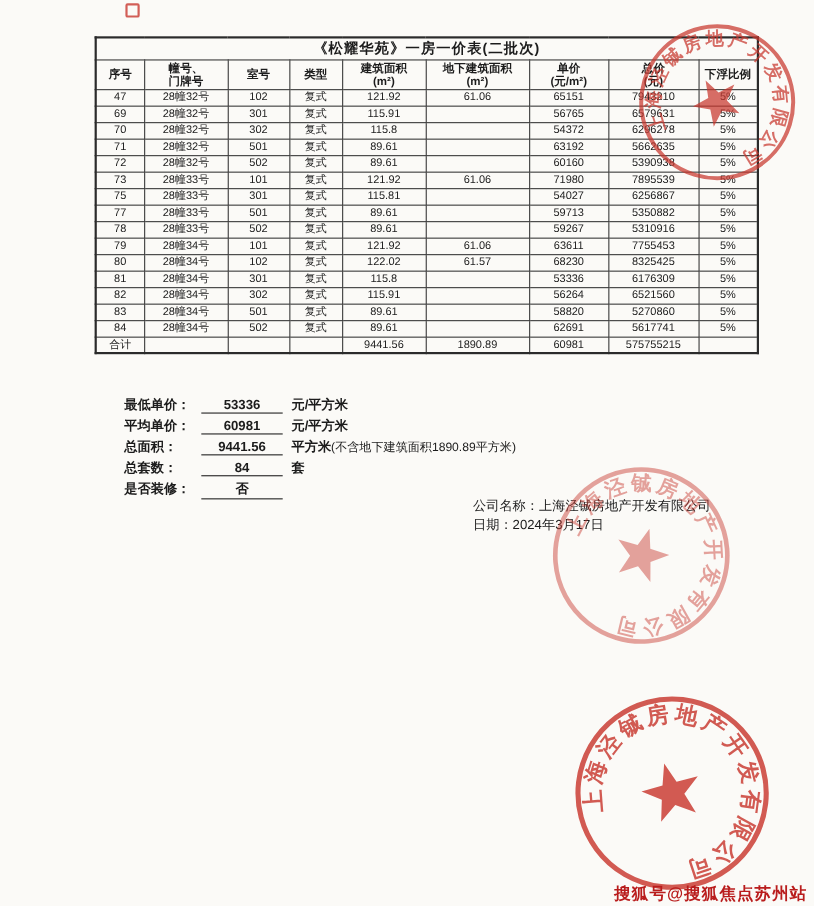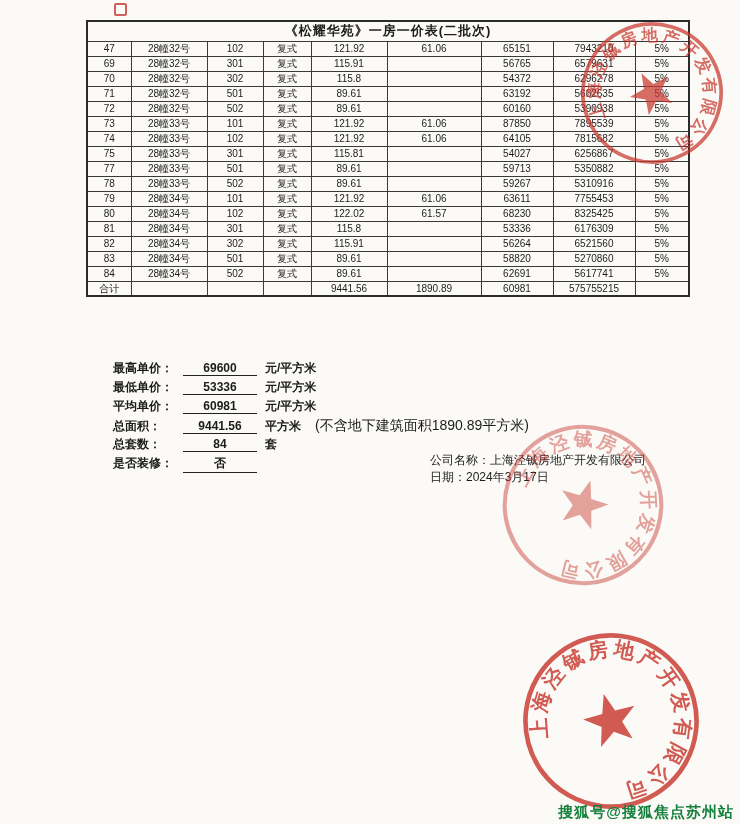--- a/index.html
+++ b/index.html
@@ -7,21 +7,21 @@
   body {
     position:relative;
     background:#fbfaf7;
     font-family:"Liberation Sans","DejaVu Sans",sans-serif;
     color:#1c1c1c;
     overflow:hidden;
   }
   .page { position:absolute; inset:0; }
 
   
-  .table-wrap { position:absolute; left:70px; top:20px;padding-left:16px; }
+  .table-wrap { position:absolute; left:70px; top:33px;padding-left:16px; }
   table { border-collapse:collapse; width:602px; table-layout:fixed; border:2px solid #2b2b2b; }
   th, td {
     border:1px solid #3a3a3a;
     font-size:10px;
     text-align:center;
     padding:1px 2px;
     line-height:1.15;
     height:15px;
     white-space:pre-line;
     overflow:hidden;
@@ -30,42 +30,42 @@
   .title-cell { font-size:13px; font-weight:bold; height:20px; letter-spacing:1px; }
   col.c0{width:44px} col.c1{width:76px} col.c2{width:56px} col.c3{width:48px}
   col.c4{width:76px} col.c5{width:94px} col.c6{width:72px} col.c7{width:82px} col.c8{width:54px}
 
   
   .summary { position:absolute; left:113px; top:360px; font-size:12px; font-weight:bold; }
   .sum-row { margin-bottom:3px; height:16px; white-space:nowrap; }
   .sum-label { display:inline-block; min-width:70px; }
   .sum-value { display:inline-block; min-width:74px; border-bottom:1.5px solid #222; text-align:center; }
   .sum-unit { margin-left:8px; font-weight:bold; }
-  .sum-note { margin-left:14px; font-weight:normal; font-size:14px; }
+  .sum-note { margin-left:0; font-weight:normal; font-size:11px; }
 
   
   .company { position:absolute; left:430px; top:452px; font-size:12px; line-height:17px; }
 
   
   .stamp { position:absolute; pointer-events:none; }
   .stamp-top    { left:577px; top:18px;  width:150px; height:150px; transform:rotate(-28deg); opacity:.72; }
   .stamp-mid    { left:498px; top:420px; width:170px; height:170px; transform:rotate(17deg);  opacity:.45; }
   .stamp-bottom { left:518px; top:628px; width:186px; height:186px; transform:rotate(-15deg); opacity:.82; }
   .stamp text { font-family:"Liberation Serif","DejaVu Serif",serif; font-weight:bold; letter-spacing:4px; }
 
   
   .red-mark {
     position:absolute; left:114px; top:3px; width:13px; height:13px;
     border:2px solid #c8372e; opacity:.8; border-radius:2px;
   }
 
   
   .watermark {
     position:absolute; right:6px; bottom:2px;
-    font-size:15px; font-weight:bold; color:#15803d; letter-spacing:1px;
+    font-size:15px; font-weight:bold; color:#b91c1c; letter-spacing:1px;
   }
 </style>
 </head>
 <body>
 
 <div class="page">
 
   <div class="red-mark"></div>
 
   <div class="table-wrap">
@@ -78,20 +78,36 @@
         <col class="c4">
           <col class="c5">
           <col class="c6">
           <col class="c7">
           <col class="c8">
       </colgroup>
       <thead>
         <tr>
           <th class="title-cell" colspan="9">《松耀华苑》一房一价表(二批次)</th>
         </tr>
+        <tr>
+            <th>序号</th>
+            <th>幢号、
+门牌号</th>
+            <th>室号</th>
+            <th>类型</th>
+            <th>建筑面积
+(m²)</th>
+            <th>地下建筑面积
+(m²)</th>
+            <th>单价
+(元/m²)</th>
+            <th>总价
+(元)</th>
+            <th>下浮比例</th>
+          </tr>
       </thead>
       <tbody>
           <tr>
             <td>47</td>
             <td>28幢32号</td>
             <td>102</td>
             <td>复式</td>
             <td>121.92</td>
             <td>61.06</td>
             <td>65151</td>
@@ -142,33 +158,22 @@
             <td>5390938</td>
             <td>5%</td>
           </tr>
           <tr>
             <td>73</td>
             <td>28幢33号</td>
             <td>101</td>
             <td>复式</td>
             <td>121.92</td>
             <td>61.06</td>
-            <td>87850</td>
+            <td>71980</td>
             <td>7895539</td>
-            <td>5%</td>
-          </tr>
-          <tr>
-            <td>74</td>
-            <td>28幢33号</td>
-            <td>102</td>
-            <td>复式</td>
-            <td>121.92</td>
-            <td>61.06</td>
-            <td>64105</td>
-            <td>7815682</td>
             <td>5%</td>
           </tr>
           <tr>
             <td>75</td>
             <td>28幢33号</td>
             <td>301</td>
             <td>复式</td>
             <td>115.81</td>
             <td></td>
             <td>54027</td>
@@ -272,23 +277,20 @@
             <td>1890.89</td>
             <td>60981</td>
             <td>575755215</td>
             <td></td>
           </tr>
         </tbody>
     </table>
   </div>
 
   <div class="summary">
-    <div class="sum-row">
-      <span class="sum-label">最高单价：</span><span class="sum-value">69600</span><span class="sum-unit">元/平方米</span>
-    </div>
     <div class="sum-row">
       <span class="sum-label">最低单价：</span><span class="sum-value">53336</span><span class="sum-unit">元/平方米</span>
     </div>
     <div class="sum-row">
       <span class="sum-label">平均单价：</span><span class="sum-value">60981</span><span class="sum-unit">元/平方米</span>
     </div>
     <div class="sum-row">
       <span class="sum-label">总面积：</span><span class="sum-value">9441.56</span><span class="sum-unit">平方米</span><span class="sum-note">(不含地下建筑面积1890.89平方米)</span>
     </div>
     <div class="sum-row">

